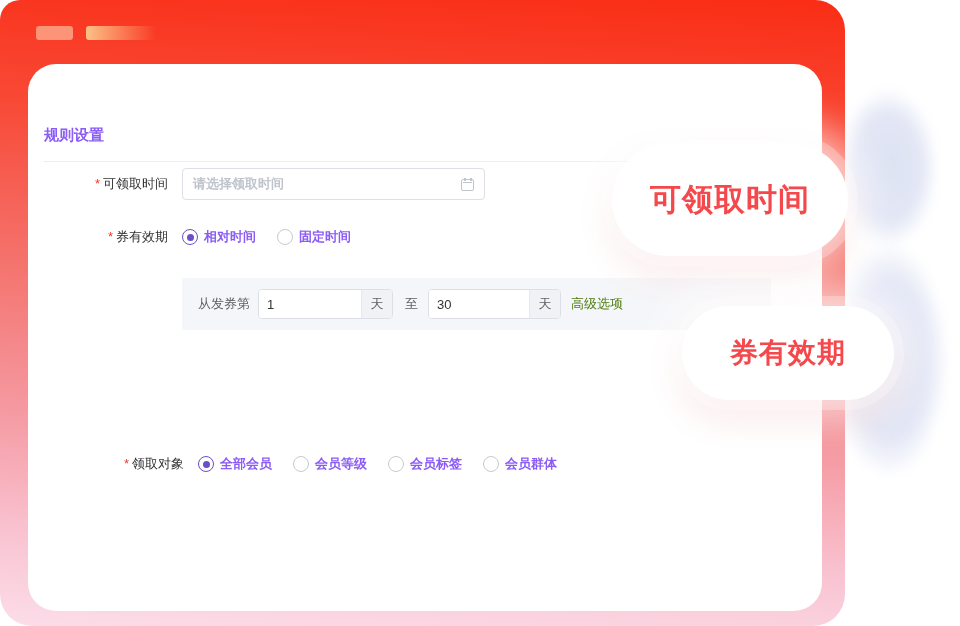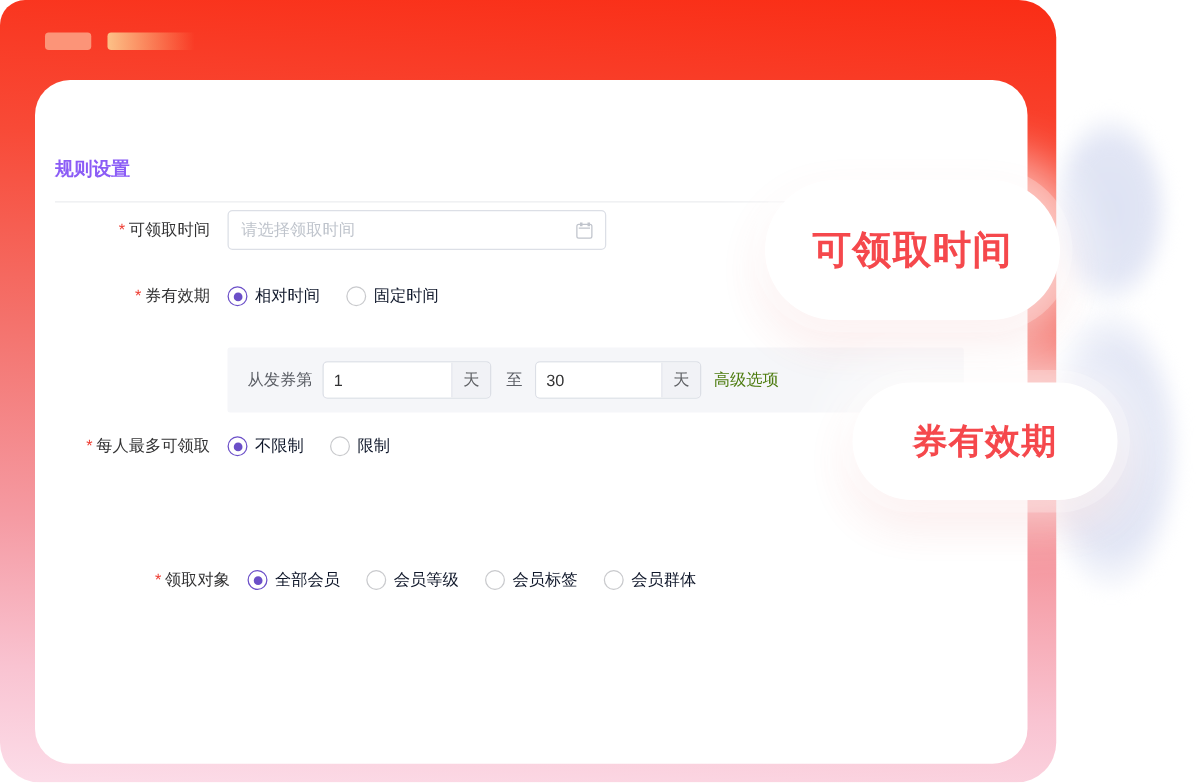--- a/index.html
+++ b/index.html
@@ -23,37 +23,37 @@
     background:linear-gradient(90deg,#fcc187 0%,rgba(252,193,135,0) 85%); }
 
   
   .card { position:absolute; left:28px; top:64px; width:794px; height:547px; background:#fff; border-radius:28px; }
   .card-title { position:absolute; left:16px; top:62px; font-size:15px; font-weight:700; color:#8b5cf6; }
   .divider { position:absolute; left:16px; top:97px; width:762px; height:1px; background:#ebedf0; }
 
   .form-row { position:absolute; left:0; height:16px; display:flex; align-items:center; }
   .form-label { width:140px; text-align:right; font-size:13px; color:#323233; }
   .req { color:#ee3b30; margin-right:3px; font-size:13px; }
-  .controls { margin-left:14px; display:flex; align-items:center; }
+  .controls { margin-left:14px; display:flex; align-items:center;font-weight:bold; }
 
   
   .date-input { position:relative; width:303px; height:32px; border:1px solid #dcdfe6; border-radius:4px; background:#fff;
     display:flex; align-items:center; padding:0 10px; }
   .placeholder { font-size:13px; color:#bfc4cc; flex:1; }
   .cal { position:relative; width:13px; height:12px; border:1px solid #c0c4cc; border-radius:2px; margin-top:1px; }
   .cal::before { content:""; position:absolute; left:1px; right:1px; top:2px; border-top:1px solid #c0c4cc; }
   .cal::after { content:""; position:absolute; width:1.5px; height:3px; background:#c0c4cc; top:-2px; left:2px; box-shadow:6px 0 #c0c4cc; }
 
   
   .radio-item { display:flex; align-items:center; margin-right:21px; cursor:pointer; }
   .radio-item:last-child { margin-right:0; }
   .radio { width:16px; height:16px; border-radius:50%; border:1px solid #c9cacd; background:#fff; position:relative; }
   .radio.checked { border-color:#6b4fc8; }
   .radio.checked::after { content:""; position:absolute; left:3.5px; top:3.5px; width:7px; height:7px; border-radius:50%; background:#6b4fc8; }
-  .radio-label { margin-left:6px; font-size:13px; color:#0f172a; }
+  .radio-label { margin-left:6px; font-size:13px; color:#8b5cf6; }
 
   
   .panel { position:absolute; left:154px; top:214px; width:589px; height:52px; background:#f5f6f9; border-radius:2px;
     display:flex; align-items:center; font-size:13px; color:#5c5f66; }
   .panel-prefix { margin-left:16px; }
   .input-group { display:flex; height:30px; border:1px solid #dcdfe6; border-radius:4px; overflow:hidden; background:#fff; margin-left:8px; }
   .input-group input { border:none; outline:none; height:100%; padding:0 8px; font-size:13px; color:#323233; font-family:inherit; }
   .input-group .from { width:102px; }
   .input-group .to { width:100px; }
   .addon { width:31px; display:flex; align-items:center; justify-content:center; background:#f1f2f6; border-left:1px solid #e6e8ee; color:#606266; }
@@ -124,35 +124,20 @@
           <span class="addon">天</span>
         </div>
         <span class="mid">至</span>
         <div class="input-group">
           <input class="to" type="text" value="30" style="">
           <span class="addon">天</span>
         </div>
         <span class="adv-link">高级选项</span>
       </div>
 
-      <div class="form-row" style="top:285px;">
-        <div class="form-label">
-          <span class="req">*</span><span>每人最多可领取</span>
-        </div>
-        <div class="controls">
-          <label class="radio-item">
-            <span class="radio checked"></span>
-            <span class="radio-label">不限制</span>
-          </label>
-          <label class="radio-item">
-            <span class="radio"></span>
-            <span class="radio-label">限制</span>
-          </label>
-        </div>
-      </div>
 
 
       <div class="form-row" style="top:392px;padding-left:16px;">
         <div class="form-label">
           <span class="req">*</span><span>领取对象</span>
         </div>
         <div class="controls">
           <label class="radio-item">
             <span class="radio checked"></span>
             <span class="radio-label">全部会员</span>

